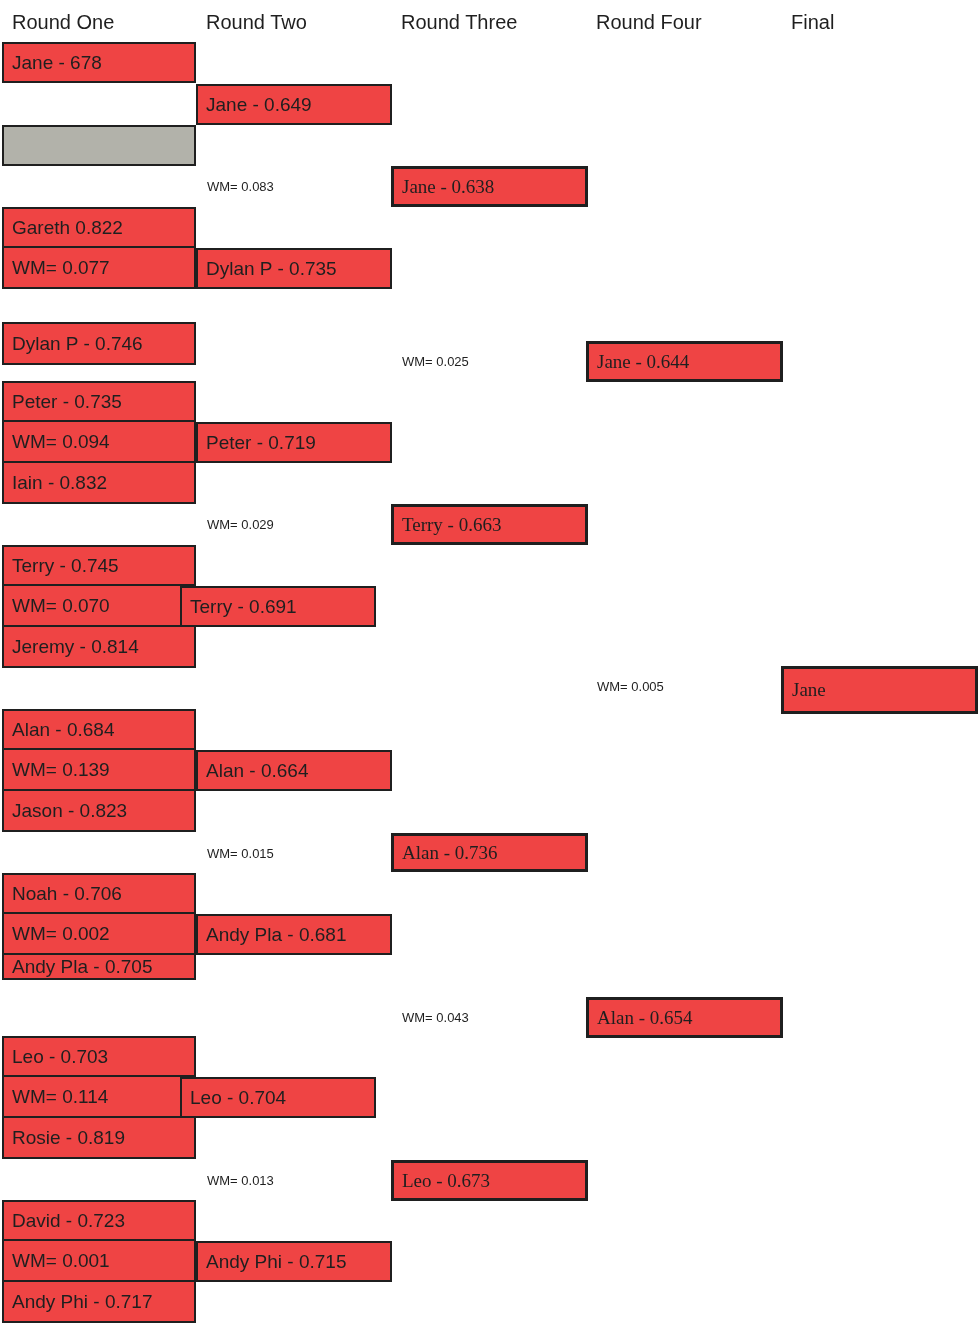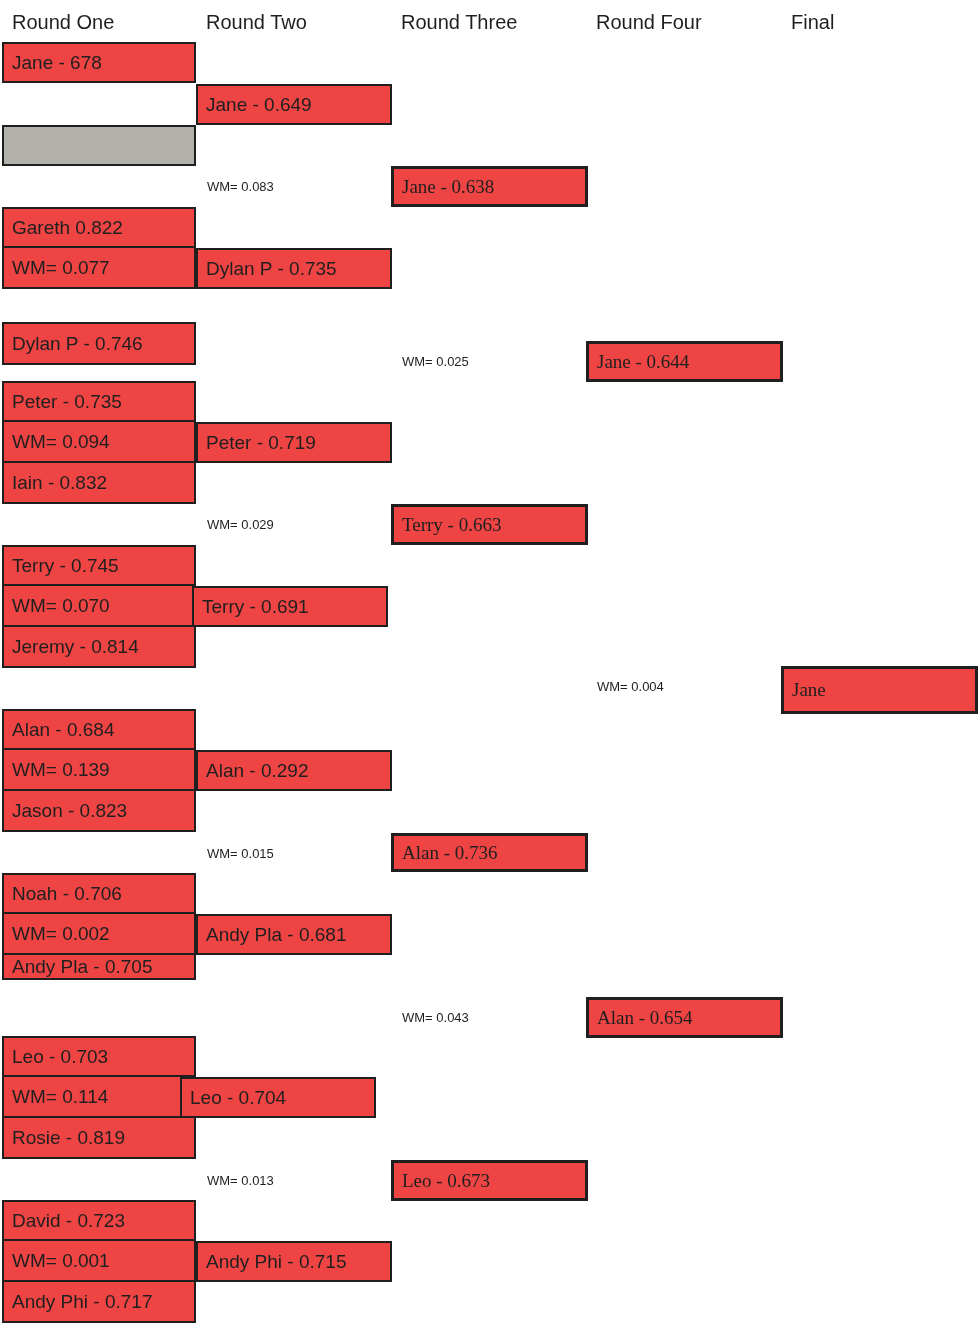--- a/index.html
+++ b/index.html
@@ -79,35 +79,35 @@
       <div class="box" style="left: 2px; width: 194px; top: 953px; height: 27px;">Andy Pla - 0.705</div>
       <div class="box" style="left: 2px; width: 194px; top: 1036px; height: 41px;">Leo - 0.703</div>
       <div class="box" style="left: 2px; width: 194px; top: 1075px; height: 43px;">WM= 0.114</div>
       <div class="box" style="left: 2px; width: 194px; top: 1116px; height: 43px;">Rosie - 0.819</div>
       <div class="box" style="left: 2px; width: 194px; top: 1200px; height: 41px;">David - 0.723</div>
       <div class="box" style="left: 2px; width: 194px; top: 1239px; height: 43px;">WM= 0.001</div>
       <div class="box" style="left: 2px; width: 194px; top: 1280px; height: 43px; text-align: right;">Andy Phi - 0.717</div>
       <div class="box" style="left: 196px; width: 196px; top: 84px; height: 41px;">Jane - 0.649</div>
       <div class="box" style="left: 196px; width: 196px; top: 248px; height: 41px;">Dylan P - 0.735</div>
       <div class="box" style="left: 196px; width: 196px; top: 422px; height: 41px;">Peter - 0.719</div>
-      <div class="box" style="left: 192px; width: 196px; top: 586px; height: 41px;">Terry - 0.691</div>
-      <div class="box" style="left: 196px; width: 196px; top: 750px; height: 41px;">Alan - 0.292</div>
+      <div class="box" style="left: 180px; width: 196px; top: 586px; height: 41px;">Terry - 0.691</div>
+      <div class="box" style="left: 196px; width: 196px; top: 750px; height: 41px;">Alan - 0.664</div>
       <div class="box" style="left: 196px; width: 196px; top: 914px; height: 41px;">Andy Pla - 0.681</div>
       <div class="box" style="left: 180px; width: 196px; top: 1077px; height: 41px;">Leo - 0.704</div>
       <div class="box" style="left: 196px; width: 196px; top: 1241px; height: 41px;">Andy Phi - 0.715</div>
       <div class="box thick" style="left: 391px; width: 197px; top: 166px; height: 41px;">Jane - 0.638</div>
       <div class="box thick" style="left: 391px; width: 197px; top: 504px; height: 41px;">Terry - 0.663</div>
       <div class="box thick" style="left: 391px; width: 197px; top: 833px; height: 39px;">Alan - 0.736</div>
       <div class="box thick" style="left: 391px; width: 197px; top: 1160px; height: 41px;">Leo - 0.673</div>
       <div class="box thick" style="left: 586px; width: 197px; top: 341px; height: 41px;">Jane - 0.644</div>
       <div class="box thick" style="left: 586px; width: 197px; top: 997px; height: 41px;">Alan - 0.654</div>
       <div class="box thick" style="left: 781px; width: 197px; top: 666px; height: 48px;">Jane</div>
     </div>
   <div id="wm">
       <div class="wm-label" style="left: 207px; top: 166px; height: 41px;">WM= 0.083</div>
       <div class="wm-label" style="left: 207px; top: 504px; height: 41px;">WM= 0.029</div>
       <div class="wm-label" style="left: 207px; top: 833px; height: 41px;">WM= 0.015</div>
       <div class="wm-label" style="left: 207px; top: 1160px; height: 41px;">WM= 0.013</div>
       <div class="wm-label" style="left: 402px; top: 341px; height: 41px;">WM= 0.025</div>
       <div class="wm-label" style="left: 402px; top: 997px; height: 41px;">WM= 0.043</div>
-      <div class="wm-label" style="left: 597px; top: 666px; height: 41px;">WM= 0.004</div>
+      <div class="wm-label" style="left: 597px; top: 666px; height: 41px;">WM= 0.005</div>
     </div>
 </div>
 
 </body></html>

